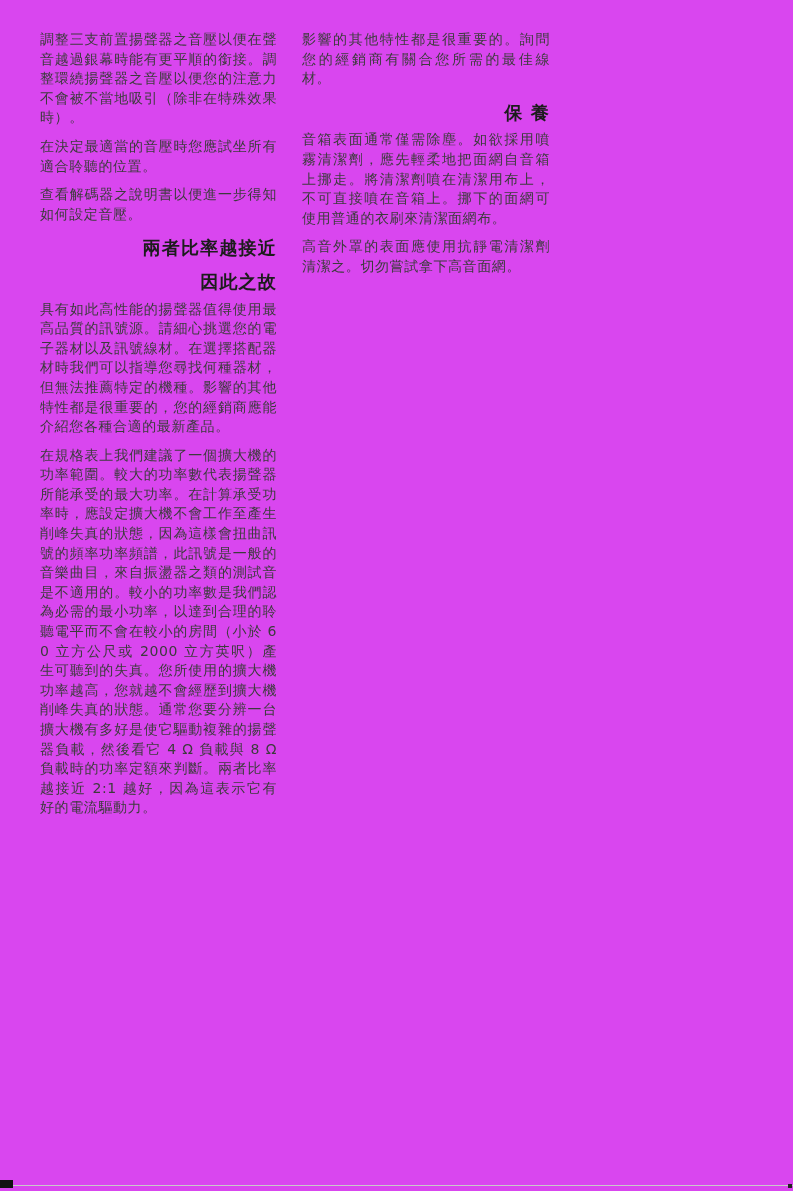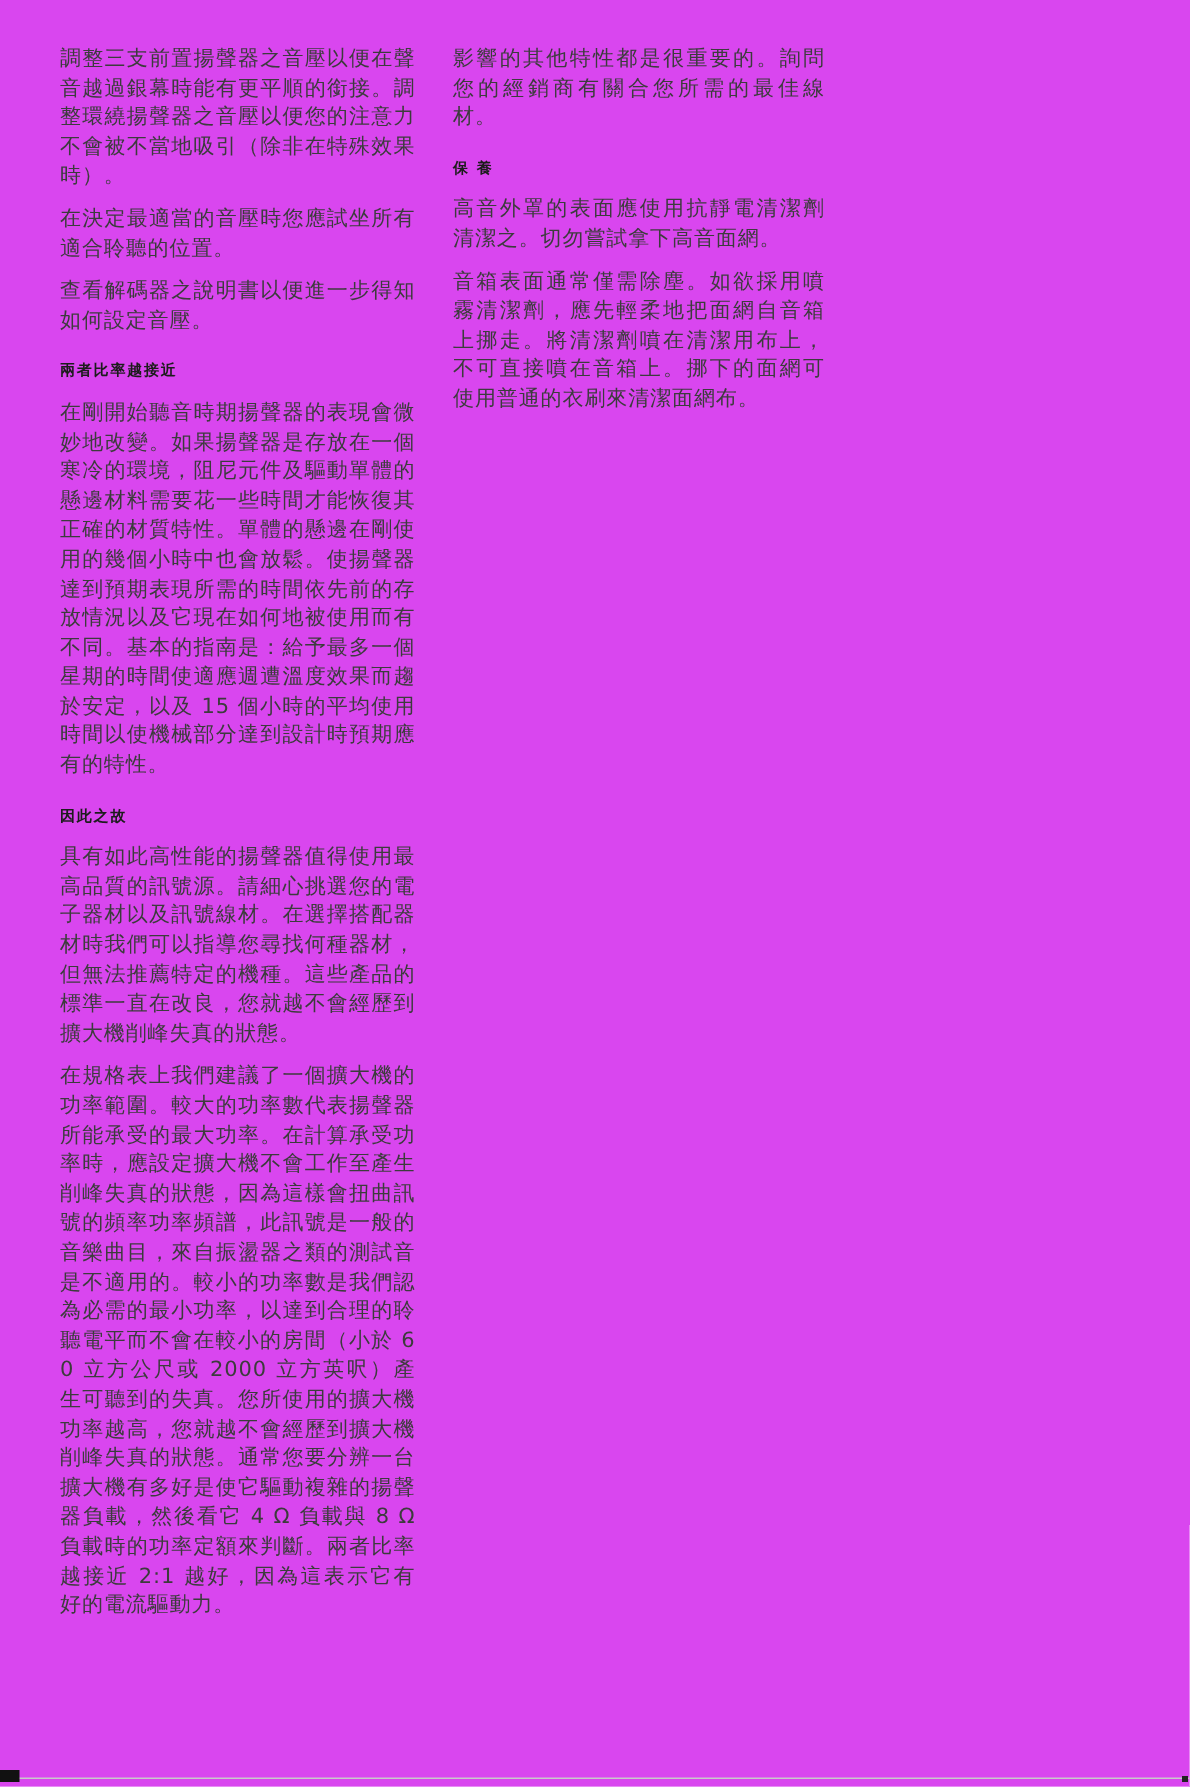--- a/index.html
+++ b/index.html
@@ -35,26 +35,26 @@
     width: 237px;
   }
   .col-right {
     left: 302px;
     width: 248px;
   }
   .col p {
     margin: 0 0 9px 0;
   }
   .col h3 {
-    font-size: 10px;
+    font-size: 18px;
     font-weight: bold;
     color: #1c1c1c;
     letter-spacing: 1.2px;
     margin: 14px 0 8px 0;
-    text-align: left;
+    text-align: right;
   }
   
   .bottom-edge-line {
     position: absolute;
     left: 0;
     top: 1185px;
     width: 793px;
     height: 1px;
     background: #c9c9c9;
   }
@@ -78,31 +78,30 @@
 </head>
 <body>
 
 <div class="page">
 
   <div class="col col-left">
     <p>調整三支前置揚聲器之音壓以便在聲音越過銀幕時能有更平順的銜接。調整環繞揚聲器之音壓以便您的注意力不會被不當地吸引（除非在特殊效果時）。</p>
     <p>在決定最適當的音壓時您應試坐所有適合聆聽的位置。</p>
     <p>查看解碼器之說明書以便進一步得知如何設定音壓。</p>
     <h3>兩者比率越接近</h3>
-    <p>在剛開始聽音時期揚聲器的表現會微妙地改變。如果揚聲器是存放在一個寒冷的環境，阻尼元件及驅動單體的懸邊材料需要花一些時間才能恢復其正確的材質特性。單體的懸邊在剛使用的幾個小時中也會放鬆。使揚聲器達到預期表現所需的時間依先前的存放情況以及它現在如何地被使用而有不同。基本的指南是：給予最多一個星期的時間使適應週遭溫度效果而趨於安定，以及 15 個小時的平均使用時間以使機械部分達到設計時預期應有的特性。</p>
     <h3>因此之故</h3>
-    <p>具有如此高性能的揚聲器值得使用最高品質的訊號源。請細心挑選您的電子器材以及訊號線材。在選擇搭配器材時我們可以指導您尋找何種器材，但無法推薦特定的機種。這些產品的標準一直在改良，您就越不會經歷到擴大機削峰失真的狀態。</p>
+    <p>具有如此高性能的揚聲器值得使用最高品質的訊號源。請細心挑選您的電子器材以及訊號線材。在選擇搭配器材時我們可以指導您尋找何種器材，但無法推薦特定的機種。影響的其他特性都是很重要的，您的經銷商應能介紹您各種合適的最新產品。</p>
     <p>在規格表上我們建議了一個擴大機的功率範圍。較大的功率數代表揚聲器所能承受的最大功率。在計算承受功率時，應設定擴大機不會工作至產生削峰失真的狀態，因為這樣會扭曲訊號的頻率功率頻譜，此訊號是一般的音樂曲目，來自振盪器之類的測試音是不適用的。較小的功率數是我們認為必需的最小功率，以達到合理的聆聽電平而不會在較小的房間（小於 60 立方公尺或 2000 立方英呎）產生可聽到的失真。您所使用的擴大機功率越高，您就越不會經歷到擴大機削峰失真的狀態。通常您要分辨一台擴大機有多好是使它驅動複雜的揚聲器負載，然後看它 4 Ω 負載與 8 Ω 負載時的功率定額來判斷。兩者比率越接近 2:1 越好，因為這表示它有好的電流驅動力。</p>
 
   </div>
 
   <div class="col col-right">
     <p>影響的其他特性都是很重要的。詢問您的經銷商有關合您所需的最佳線材。</p>
     <h3>保 養</h3>
+    <p>音箱表面通常僅需除塵。如欲採用噴霧清潔劑，應先輕柔地把面網自音箱上挪走。將清潔劑噴在清潔用布上，不可直接噴在音箱上。挪下的面網可使用普通的衣刷來清潔面網布。</p>
     <p>高音外罩的表面應使用抗靜電清潔劑清潔之。切勿嘗試拿下高音面網。</p>
-    <p>音箱表面通常僅需除塵。如欲採用噴霧清潔劑，應先輕柔地把面網自音箱上挪走。將清潔劑噴在清潔用布上，不可直接噴在音箱上。挪下的面網可使用普通的衣刷來清潔面網布。</p>
   </div>
 
   <div class="bottom-edge-line"></div>
   <div class="corner-mark-left"></div>
   <div class="corner-mark-right"></div>
 
 </div>
 
 </body></html>

